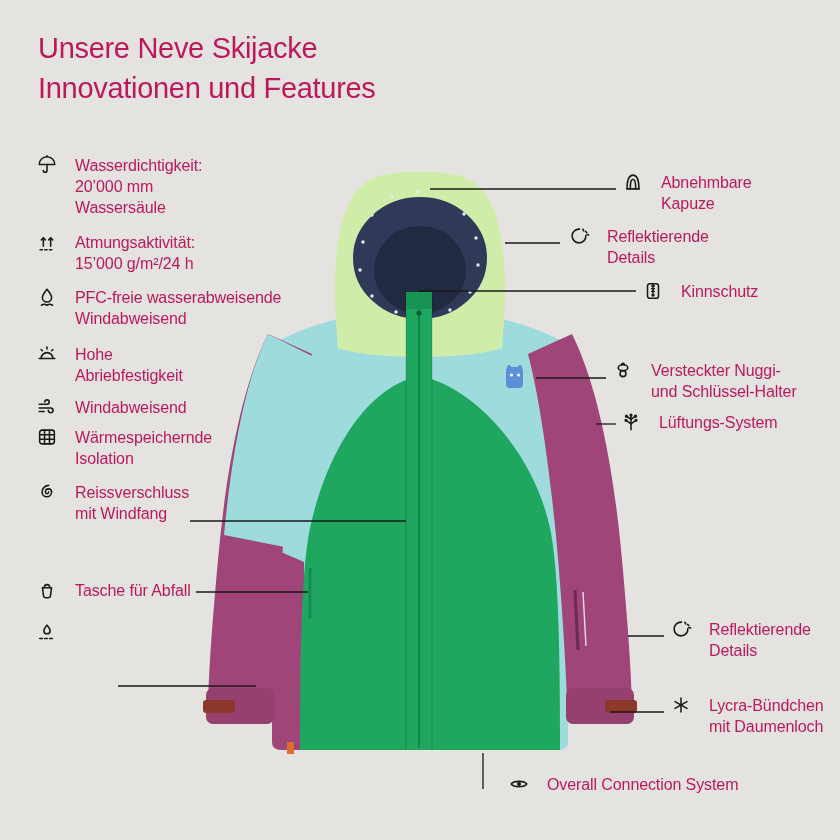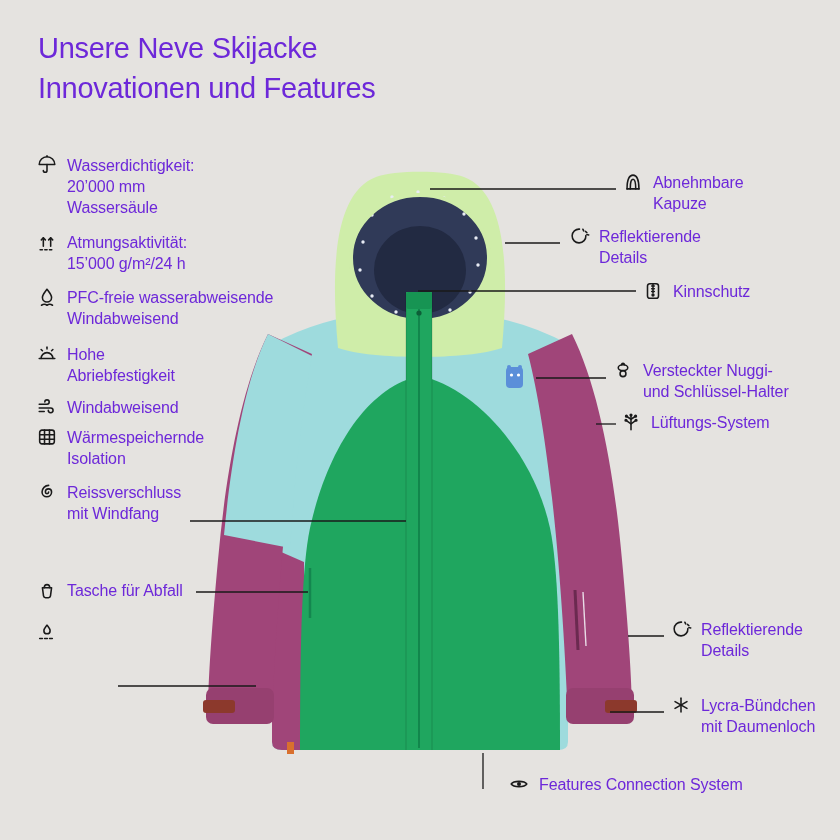--- a/index.html
+++ b/index.html
@@ -1,21 +1,21 @@
 <!DOCTYPE html>
 <html><head>
 <meta charset="utf-8">
 <style>
   html,body{margin:0;padding:0;background:#e5e3e0;}
   .canvas{position:relative;width:840px;height:840px;background:#e5e3e0;overflow:hidden;
-          font-family:"Liberation Sans",sans-serif;color:#6d28d9;}
+          font-family:"Liberation Sans",sans-serif;color:#be185d;}
   .scene{position:absolute;left:0;top:0;width:840px;height:840px;}
   .title{position:absolute;left:38px;top:28px;margin:0;font-size:29px;line-height:1.38;
          font-weight:500;letter-spacing:-0.3px;white-space:pre-line;}
-  .feature{position:absolute;display:flex;align-items:flex-start;gap:9px;}
+  .feature{position:absolute;display:flex;align-items:flex-start;gap:17px;}
   .f-icon{flex:0 0 auto;width:22px;height:22px;margin-top:-1px;}
   .f-icon svg{display:block;width:22px;height:22px;stroke:#1a1a1a;fill:none;
               stroke-width:1.7;stroke-linecap:round;stroke-linejoin:round;}
   .f-label{font-size:16px;line-height:1.32;white-space:pre-line;letter-spacing:-0.1px;}
 </style>
 </head>
 <body>
 
 <div class="canvas">
 
@@ -295,16 +295,16 @@
 mit Daumenloch</span>
   </div>
 
   <div class="feature" style="left:508px;top:774px">
     <span class="f-icon">
         <svg viewBox="0 0 24 24">
           <path d="M3.5 12c2.6-3.8 14.4-3.8 17 0-2.6 3.8-14.4 3.8-17 0z"></path>
           <circle cx="12" cy="12" r="2.2" fill="#1a1a1a" stroke="none"></circle>
         </svg>
       </span>
-    <span class="f-label">Features Connection System</span>
+    <span class="f-label">Overall Connection System</span>
   </div>
 
 </div>
 
 </body></html>

